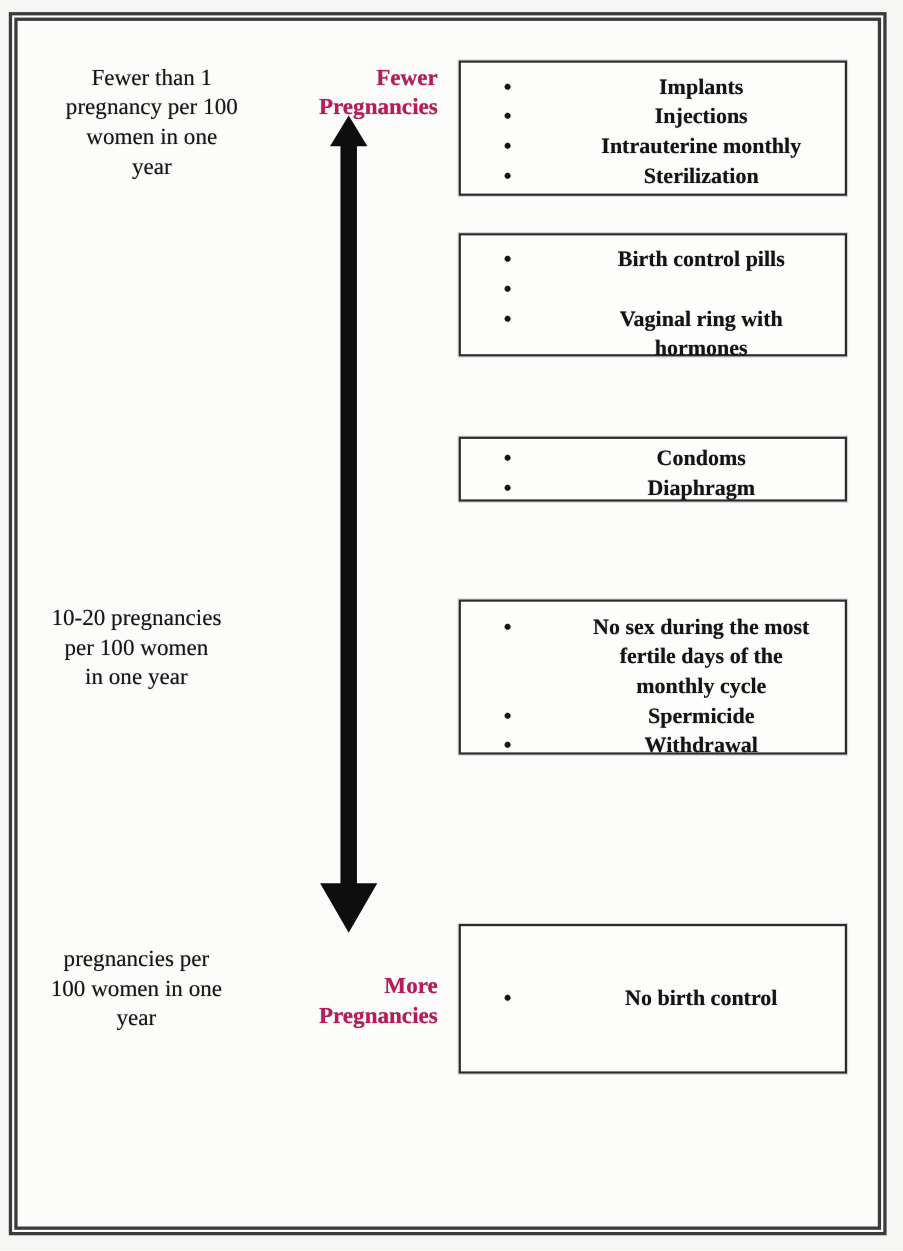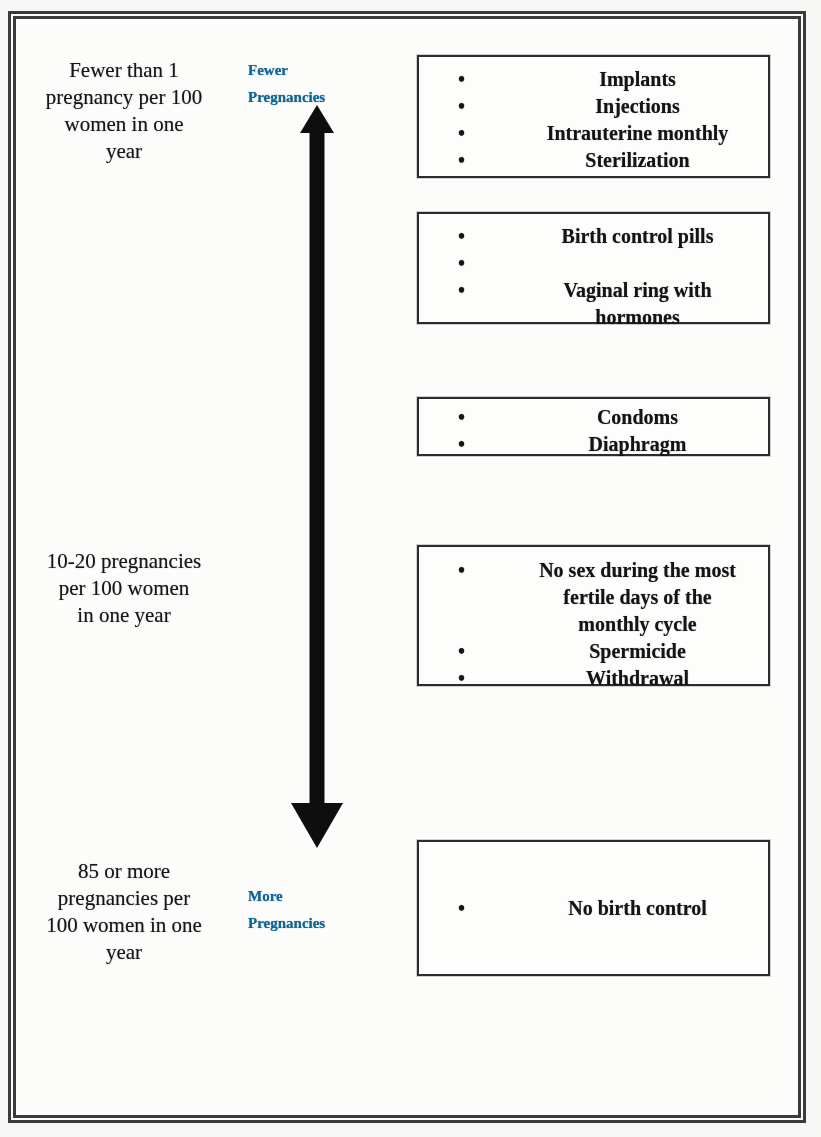--- a/index.html
+++ b/index.html
@@ -30,25 +30,25 @@
     width: 204px;
     text-align: center;
     font-size: 21px;
     line-height: 27px;
     color: #161616;
     text-shadow: 0 0 1px rgba(25,25,25,0.5);
   }
   .axis-label {
     position: absolute;
     width: 150px;
-    text-align: left;
+    text-align: right;
     font-weight: bold;
-    font-size: 15px;
+    font-size: 21px;
     line-height: 27px;
-    color: #0369a1;
+    color: #be185d;
     text-shadow: 0 0 1px rgba(15,15,15,0.55);
   }
   .arrow-svg {
     position: absolute;
     left: 277px;
     top: 100px;
     width: 80px;
     height: 755px;
   }
   .mbox {
@@ -80,21 +80,21 @@
     box-sizing: border-box;
     padding-left: 39px;
     font-size: 20px;
   }
   .li-text { flex: 1 1 auto; padding-right: 6px; text-align: center; }
   #box-1 { top: 55px;  height: 123px; padding-top: 9px;  }
   #box-2 { top: 212px; height: 112px; padding-top: 9px;  }
   #box-3 { top: 397px; height: 59px;  padding-top: 5px;  }
   #box-4 { top: 545px; height: 141px; padding-top: 10px; }
   #box-5 { top: 840px; height: 136px; display: flex; align-items: center; }
-  #rate-1 { left: 22px; top: 57px;  }
+  #rate-1 { left: 36px; top: 57px;  }
   #rate-2 { left: 22px; top: 500px; margin-top: 48px; }
   #rate-3 { left: 22px; top: 858px; }
   #axis-fewer { left: 248px; top: 57px;  }
   #axis-more  { left: 248px; top: 883px; }
 </style>
 </head>
 <body>
 
 <div class="canvas">
   <div class="frame"></div>
@@ -104,21 +104,20 @@
     <div>pregnancy per 100</div>
     <div>women in one</div>
     <div>year</div>
   </div>
   <div class="rate-label" id="rate-2">
     <div>10-20 pregnancies</div>
     <div>per 100 women</div>
     <div>in one year</div>
   </div>
   <div class="rate-label" id="rate-3">
-    <div>85 or more</div>
     <div>pregnancies per</div>
     <div>100 women in one</div>
     <div>year</div>
   </div>
 
   <div class="axis-label" id="axis-fewer">
     <div>Fewer</div>
     <div>Pregnancies</div>
   </div>
   <div class="axis-label" id="axis-more">

